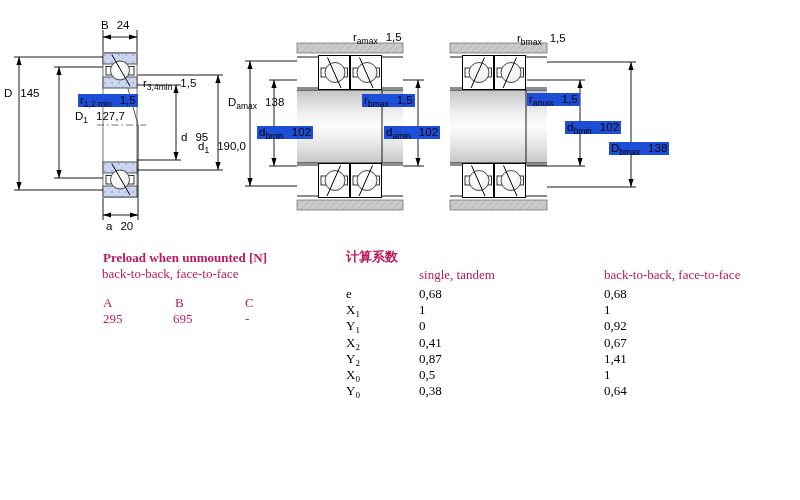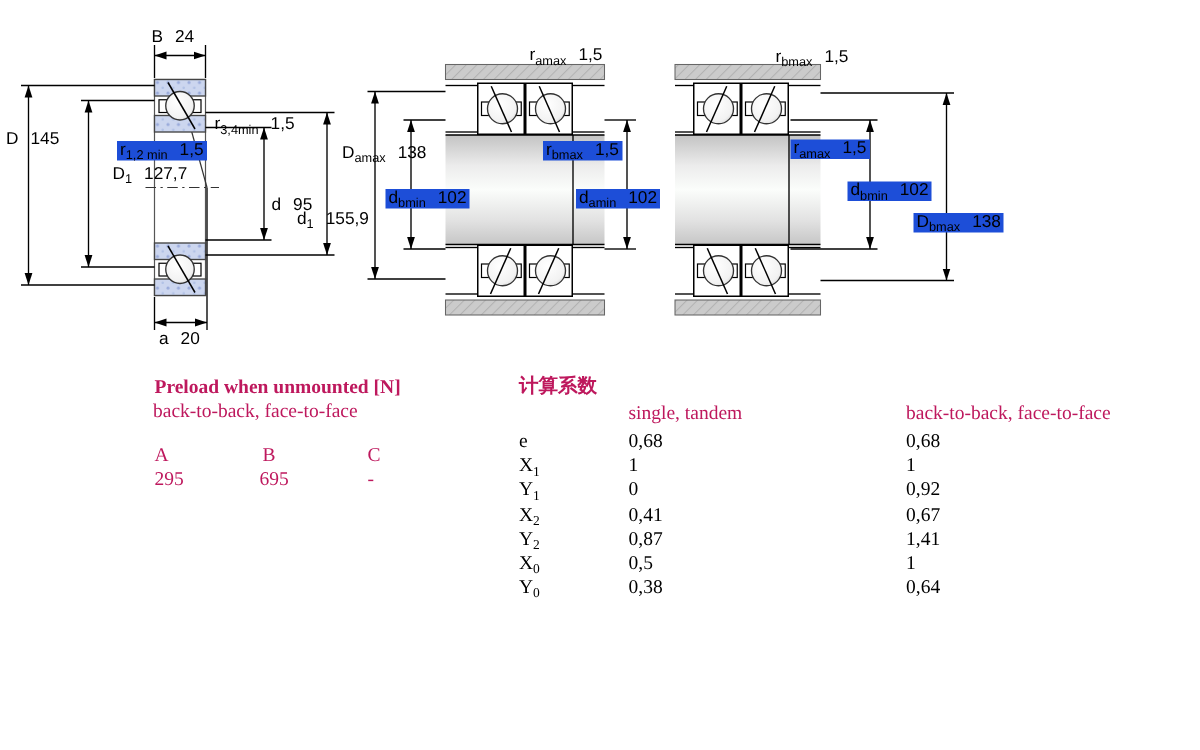--- a/index.html
+++ b/index.html
@@ -176,21 +176,21 @@
       <line x1="631" y1="62" x2="631" y2="187" marker-start="url(#arS)" marker-end="url(#ar)"></line>
     </g>
   </svg>
 
   <div class="dim-label" style="left:101px;top:19px;"><span class="m">B</span><sub></sub><span class="v">24</span></div>
   <div class="dim-label" style="left:143px;top:41px;margin-top:36px;"><span class="m">r</span><sub>3,4min</sub><span class="v">1,5</span></div>
   <div class="dim-label" style="left:4px;top:87px;"><span class="m">D</span><sub></sub><span class="v">145</span></div>
   <div class="dim-label" style="left:32px;top:110px;margin-left:43px;"><span class="m">D</span><sub>1</sub><span class="v">127,7</span></div>
   <div class="dim-label bg" style="left:78px;top:94px;"><span class="m">r</span><sub>1,2 min</sub><span class="v">1,5</span></div>
   <div class="dim-label" style="left:181px;top:131px;"><span class="m">d</span><sub></sub><span class="v">95</span></div>
-  <div class="dim-label" style="left:198px;top:140px;"><span class="m">d</span><sub>1</sub><span class="v">155,9</span></div>
+  <div class="dim-label" style="left:198px;top:140px;"><span class="m">d</span><sub>1</sub><span class="v">190,0</span></div>
   <div class="dim-label" style="left:106px;top:220px;"><span class="m">a</span><sub></sub><span class="v">20</span></div>
 
   <div class="dim-label" style="left:353px;top:31px;"><span class="m">r</span><sub>amax</sub><span class="v">1,5</span></div>
   <div class="dim-label" style="left:228px;top:96px;"><span class="m">D</span><sub>amax</sub><span class="v">138</span></div>
   <div class="dim-label bg" style="left:257px;top:126px;"><span class="m">d</span><sub>bmin</sub><span class="v">102</span></div>
   <div class="dim-label bg" style="left:362px;top:94px;"><span class="m">r</span><sub>bmax</sub><span class="v">1,5</span></div>
   <div class="dim-label bg" style="left:384px;top:126px;text-align:center;"><span class="m">d</span><sub>amin</sub><span class="v">102</span></div>
 
   <div class="dim-label" style="left:517px;top:32px;"><span class="m">r</span><sub>bmax</sub><span class="v">1,5</span></div>
   <div class="dim-label bg" style="left:527px;top:93px;"><span class="m">r</span><sub>amax</sub><span class="v">1,5</span></div>

